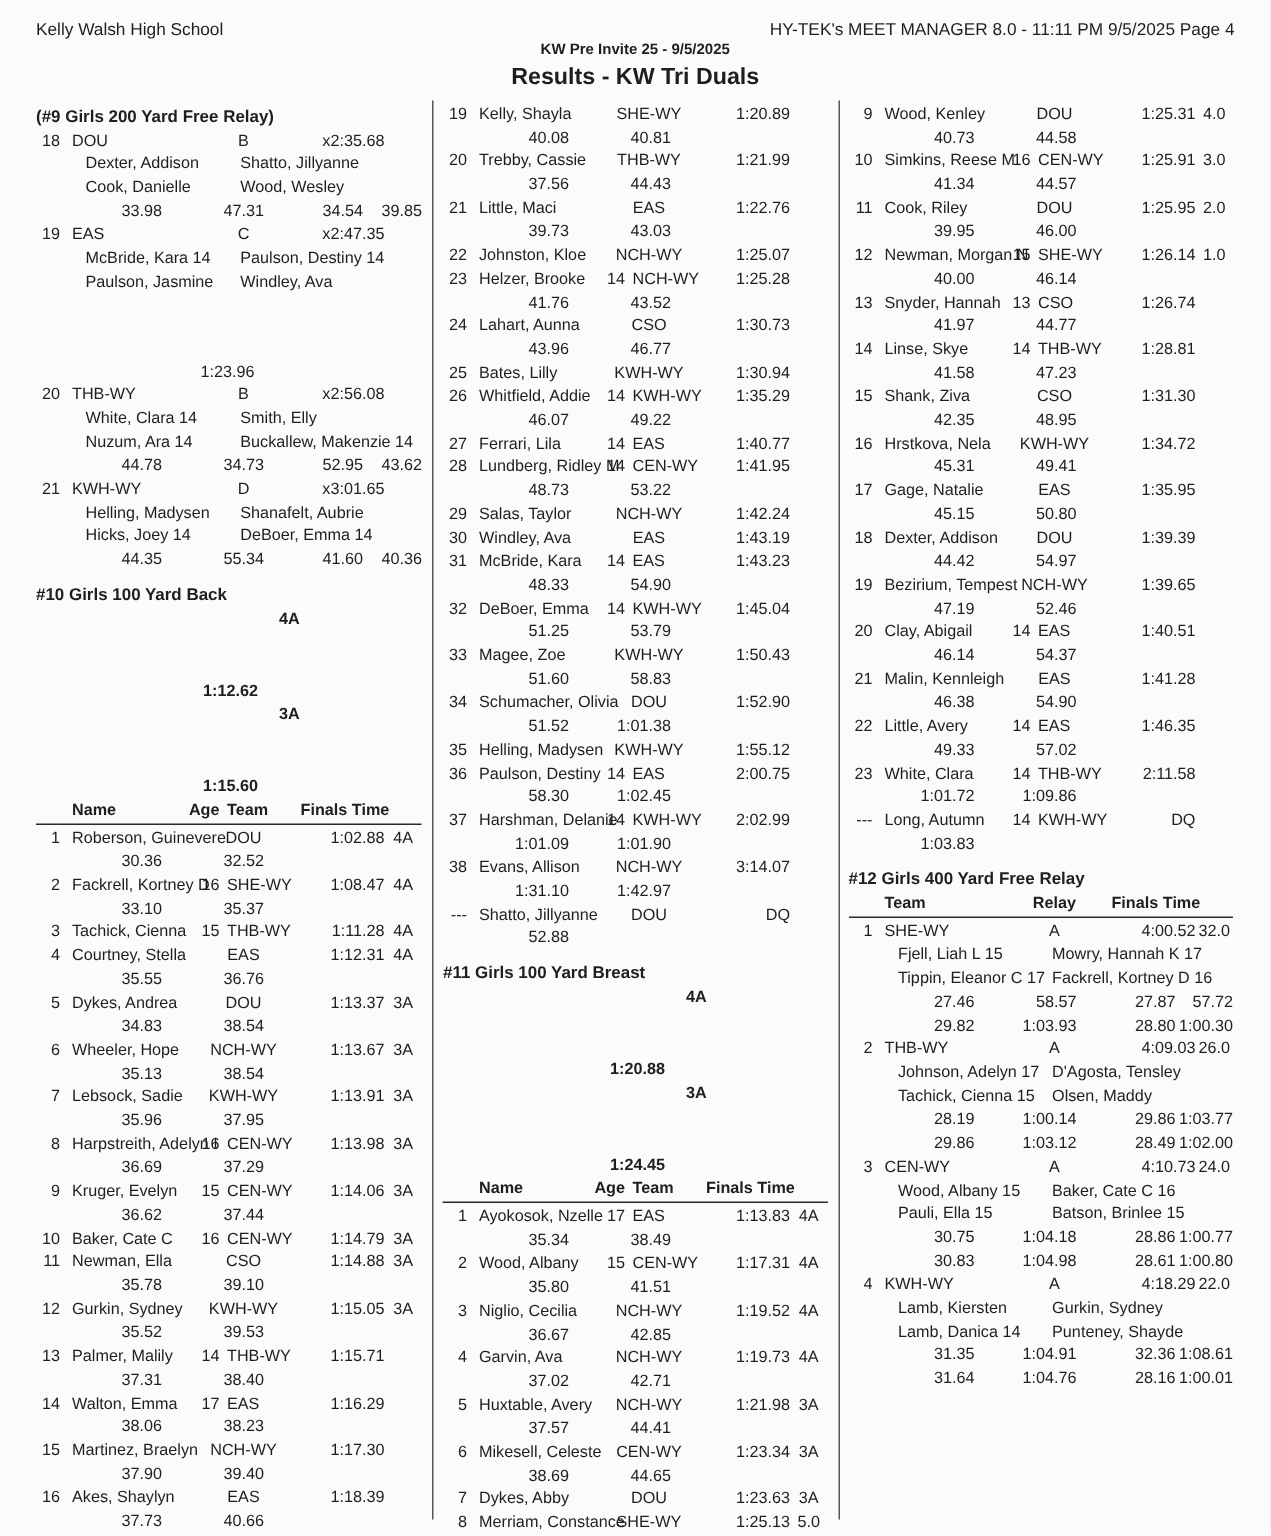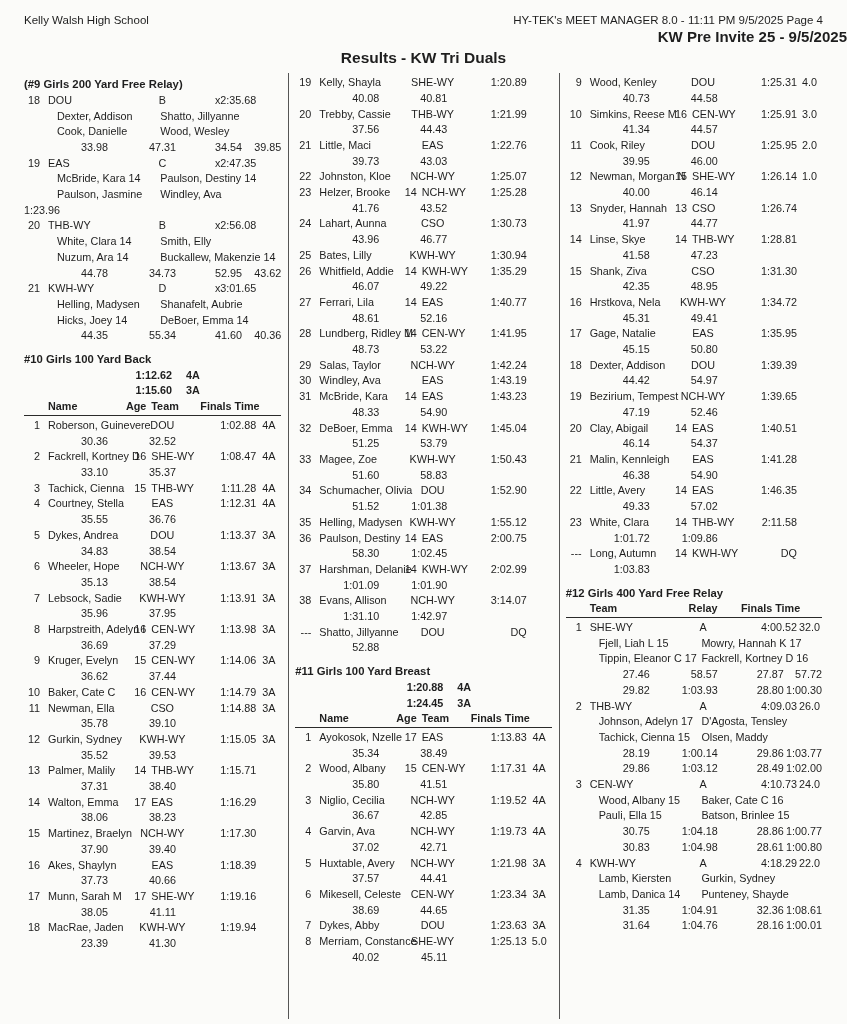--- a/index.html
+++ b/index.html
@@ -1,44 +1,44 @@
 <!DOCTYPE html>
 <html><head>
 <meta charset="utf-8">
 <style>
   html,body{margin:0;padding:0;background:#e8e8e6;}
   .page{width:847px;height:1024px;background:#fbfbf9;color:#1e1e1e;
         font-family:Liberation Sans, sans-serif;position:relative;overflow:hidden;box-sizing:border-box;}
   .tophdr{display:flex;justify-content:space-between;padding:14px 24px 0 24px;font-size:11.5px;}
   .titles{text-align:center;line-height:1.25;}
-  .t1{font-weight:bold;font-size:15px;margin-top:2px;text-align:right;}
+  .t1{font-weight:bold;font-size:10px;margin-top:2px;}
   .t2{font-weight:bold;font-size:15.5px;margin-top:1px;}
   .cols{display:flex;margin:6px 18px 0 18px;height:946px;}
   .col{width:33.333%;box-sizing:border-box;padding:2px 7px 0 6px;font-size:10.8px;}
   .col+.col{border-left:1px solid #555;}
   .col > div{line-height:15.7px;}
   .evt{font-weight:bold;font-size:11.3px;margin-top:8px;white-space:nowrap;}
   .evt:first-child{margin-top:2px;}
   .qual{display:flex;font-weight:bold;}
-  .qual .qt{width:148px;text-align:right;}
+  .qual .qt{width:148px;text-align:right;margin-top:48px;}
   .qual .qtag{margin-left:14px;}
   .row{display:grid;grid-template-columns:20px 1fr 76px 56px 25px;}
   .thead{font-weight:bold;border-bottom:1.5px solid #2a2a2a;margin-bottom:2px;}
   .c-pl{text-align:right;padding-right:4px;}
   .c-name{padding-left:4px;white-space:nowrap;min-width:0;}
   .c-at{display:flex;min-width:0;}
   .c-at .a{width:22px;text-align:right;}
   .c-at .t{flex:1;text-align:left;padding-left:5px;white-space:nowrap;}
   .c-at .tc{flex:1;text-align:center;white-space:nowrap;}
   .c-time{text-align:right;white-space:nowrap;}
   .c-tag{text-align:center;white-space:nowrap;}
   .c-ft{grid-column:4/6;text-align:left;padding-right:16px;white-space:nowrap;}
   .spl{display:grid;grid-template-columns:84px 68px 66px 1fr;}
   .spl span{text-align:right;white-space:nowrap;}
-  .sp1r{text-align:left;padding-right:2px;}
+  .sp1r{text-align:center;padding-right:2px;margin-top:44px;}
   .names{display:flex;padding-left:33px;}
   .names .n1{width:46%;min-width:0;white-space:nowrap;}
   .names .n2{flex:1;white-space:nowrap;}
 </style>
 </head>
 <body>
 
 <div class="page">
   <div class="tophdr">
     <span>Kelly Walsh High School</span>
@@ -537,26 +537,20 @@
         <div class="row">
           <span class="c-pl">27</span>
           <span class="c-name">Ferrari, Lila</span>
           <div class="c-at">
             <span class="a">14</span>
             <span class="t">EAS</span>
           </div>
           <span class="c-time">1:40.77</span>
           <span class="c-tag"></span>
         </div>
-        <div class="spl">
-          <span>48.61</span>
-          <span>52.16</span>
-          <span></span>
-          <span></span>
-        </div>
         <div class="row">
           <span class="c-pl">28</span>
           <span class="c-name">Lundberg, Ridley M</span>
           <div class="c-at">
             <span class="a">14</span>
             <span class="t">CEN-WY</span>
           </div>
           <span class="c-time">1:41.95</span>
           <span class="c-tag"></span>
         </div>

